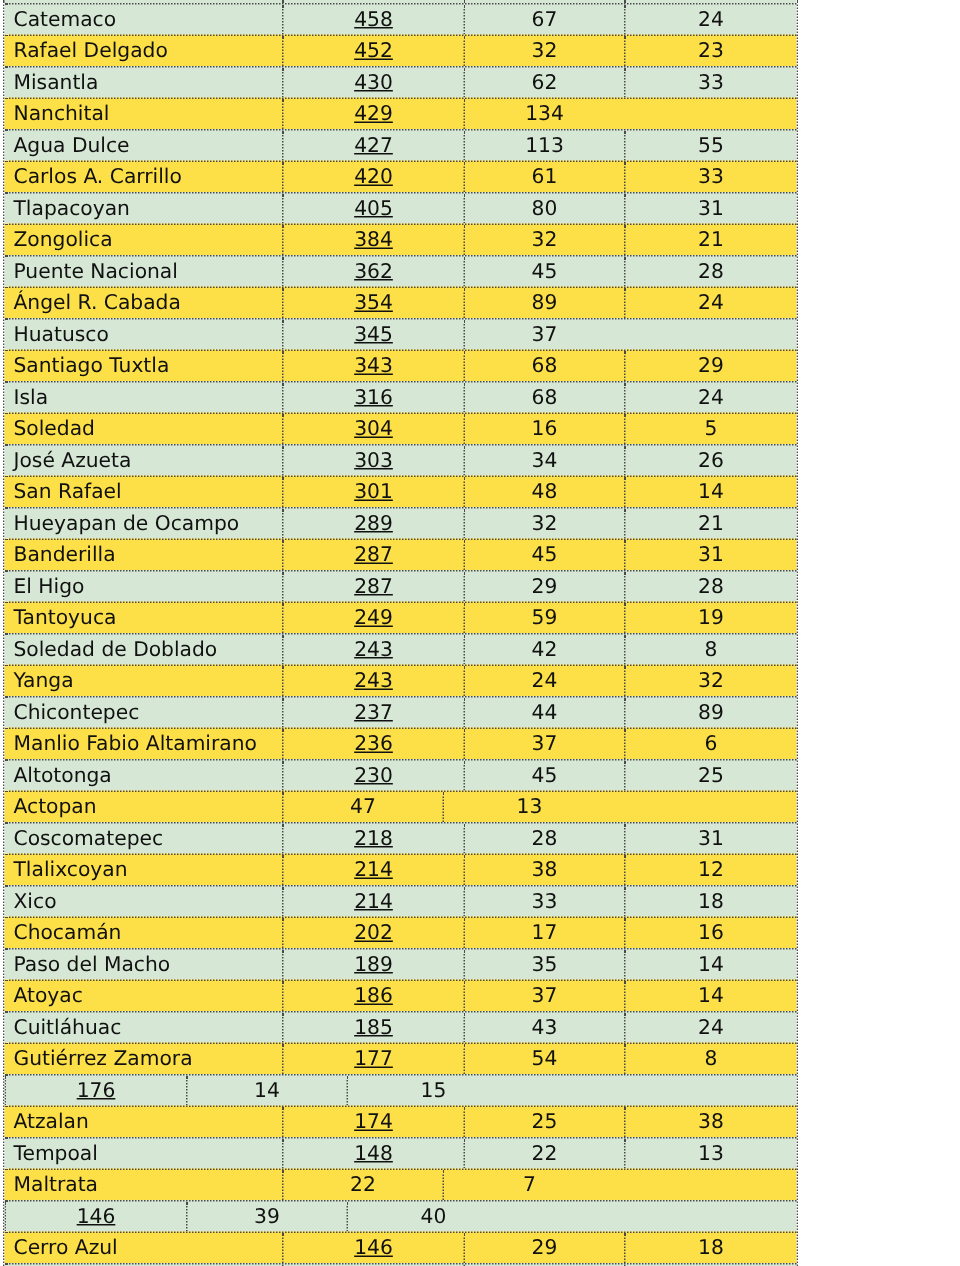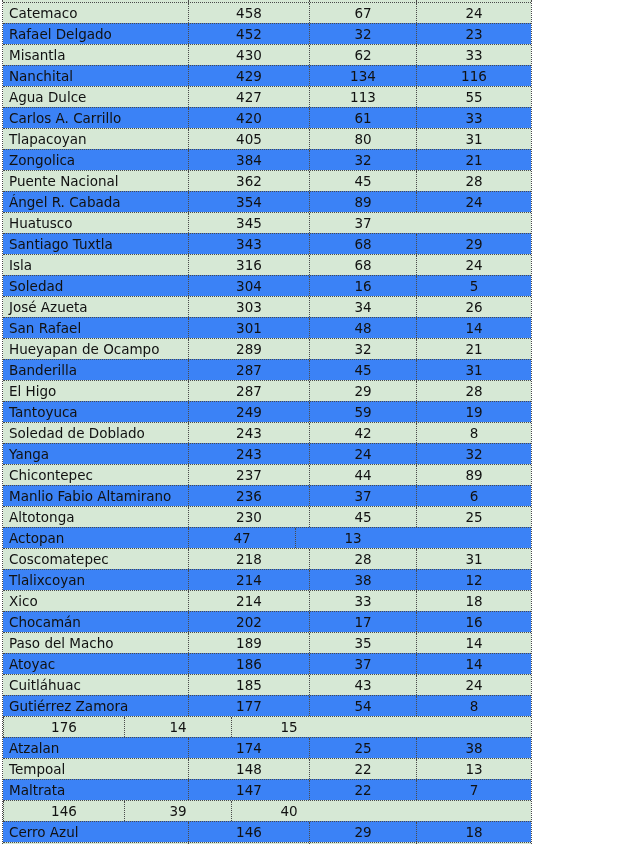--- a/index.html
+++ b/index.html
@@ -29,21 +29,21 @@
     border-left: 1px dotted #4a4a4a;
     border-right: 1px dotted #4a4a4a;
     background: #ffffff;
   }
   .row {
     flex: 0 0 auto;
     display: flex;
     height: 21px;
     box-sizing: border-box;
     border-top: 1px dotted #4a4a4a;
-    background: #3b82f6;
+    background: #fde047;
     overflow: hidden;
   }
   .row.alt  { background: #d6e8d5; }
   .row.sliver-top {
     height: 2px;
     border-top: none;
     background: #d6e8d5;
   }
   .row.sliver-bottom {
     flex: 1 1 auto;
@@ -59,21 +59,21 @@
   }
   .cell.name {
     width: 185px;
     padding-left: 6px;
     justify-content: flex-start;
   }
   .cell.num {
     justify-content: center;
     border-left: 1px dotted #4a4a4a;
   }
-  .cell.c1 { width: 121px; }
+  .cell.c1 { width: 121px; text-decoration: underline; }
   .cell.c2 { width: 107px; }
   .cell.c3 { width: 115px; }
 </style>
 </head>
 <body>
 
 <div class="sheet">
   <div class="data-table">
     <div class="row sliver-top">
       <div class="cell name"></div>
@@ -97,21 +97,20 @@
       <div class="row alt">
         <div class="cell name">Misantla</div>
         <div class="cell num c1">430</div>
         <div class="cell num c2">62</div>
         <div class="cell num c3">33</div>
       </div>
       <div class="row">
         <div class="cell name">Nanchital</div>
         <div class="cell num c1">429</div>
         <div class="cell num c2">134</div>
-        <div class="cell num c3">116</div>
       </div>
       <div class="row alt">
         <div class="cell name">Agua Dulce</div>
         <div class="cell num c1">427</div>
         <div class="cell num c2">113</div>
         <div class="cell num c3">55</div>
       </div>
       <div class="row">
         <div class="cell name">Carlos A. Carrillo</div>
         <div class="cell num c1">420</div>
@@ -296,21 +295,20 @@
         <div class="cell num c3">38</div>
       </div>
       <div class="row alt">
         <div class="cell name">Tempoal</div>
         <div class="cell num c1">148</div>
         <div class="cell num c2">22</div>
         <div class="cell num c3">13</div>
       </div>
       <div class="row">
         <div class="cell name">Maltrata</div>
-        <div class="cell num c1">147</div>
         <div class="cell num c2">22</div>
         <div class="cell num c3">7</div>
       </div>
       <div class="row alt">
         <div class="cell num c1">146</div>
         <div class="cell num c2">39</div>
         <div class="cell num c3">40</div>
       </div>
       <div class="row">
         <div class="cell name">Cerro Azul</div>

